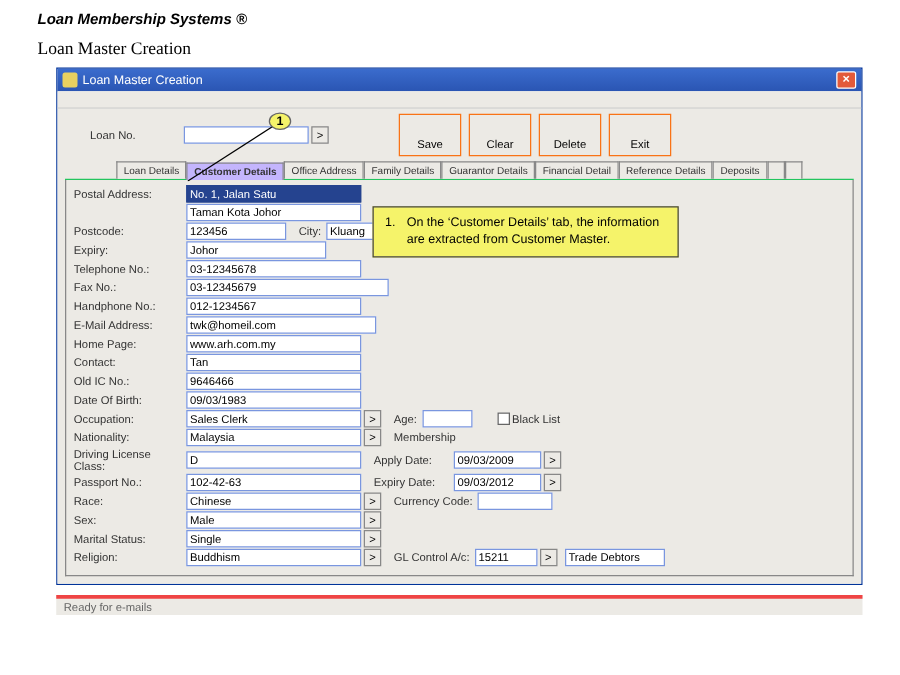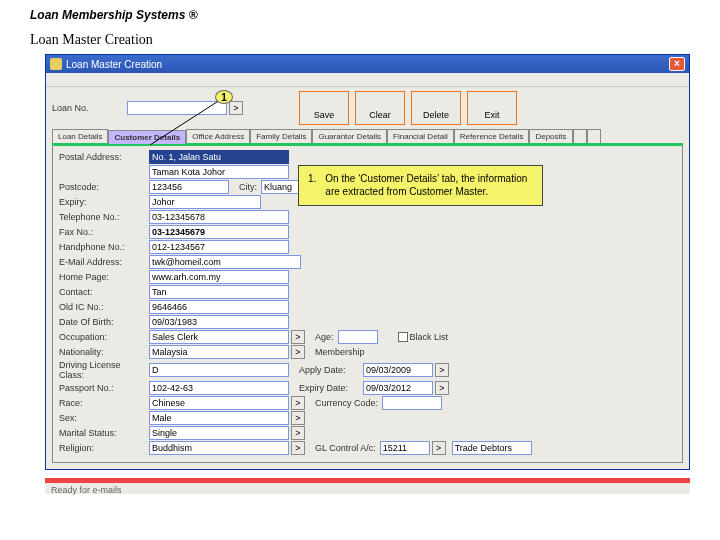--- a/index.html
+++ b/index.html
@@ -98,22 +98,23 @@
     border: 1px solid #888;
     height: 14px;
     width: 14px;
     font-size: 9px;
     text-align: center;
     line-height: 12px;
     margin-left: 2px;
   }
   .tabstrip {
     display: flex;
-    border-bottom: 3px solid #22c55e;
+    border-bottom: 1px solid #22c55e;
     margin-top: 4px;
+    justify-content: center;
   }
   .tab {
     font-size: 8px;
     padding: 2px 5px;
     border: 1px solid #888;
     border-bottom: none;
     background: #eceae5;
     margin-right: 0px;
     color: #333;
     white-space: nowrap;
@@ -141,21 +142,21 @@
     display: flex;
     align-items: center;
     margin-left: 10px;
   }
   .col2 .lbl2 {
     font-size: 9px;
     color: #333;
     margin-right: 4px;
   }
   .statusbar {
-    border-top: 5px solid #ef4444;
+    border-top: 3px solid #ef4444;
     background: #eceae5;
     height: 16px;
     padding: 2px 6px;
     font-size: 9px;
     color: #666;
     margin: 0 30px 0 45px;
   }
   .annot-badge {
     position: absolute;
     left: 215px;
@@ -201,21 +202,21 @@
 
 <div class="app-window">
   <div class="titlebar">
     <div class="ticon"></div>
     <span>Loan Master Creation</span>
     <div class="spacer"></div>
     <div class="closebtn">×</div>
   </div>
   <div class="menubar"></div>
   <div class="client">
-    <div class="row" style="margin-bottom:4px;">
+    <div class="row" style="margin-bottom:4px;margin-left:20px;">
       <span class="lbl">Loan No.</span>
       <input class="fld" style="width: 100px;" value="">
       <div class="smallbtn">&gt;</div>
       <div style="width:50px"></div>
       <div class="btn">Save</div>
       <div class="btn">Clear</div>
       <div class="btn">Delete</div>
       <div class="btn">Exit</div>
     </div>
 
@@ -252,21 +253,21 @@
       <div class="form-row">
         <span class="lbl">Expiry:</span>
         <input class="fld" style="width: 112px;" value="Johor">
       </div>
       <div class="form-row">
         <span class="lbl">Telephone No.:</span>
         <input class="fld" style="width: 140px;" value="03-12345678">
       </div>
       <div class="form-row">
         <span class="lbl">Fax No.:</span>
-        <input class="fld" style="width: 140px; font-weight: bold;" value="03-12345679">
+        <input class="fld" style="width: 162px;" value="03-12345679">
       </div>
       <div class="form-row">
         <span class="lbl">Handphone No.:</span>
         <input class="fld" style="width: 140px;" value="012-1234567">
       </div>
       <div class="form-row">
         <span class="lbl">E-Mail Address:</span>
         <input class="fld" style="width: 152px;" value="twk@homeil.com">
       </div>
       <div class="form-row">

